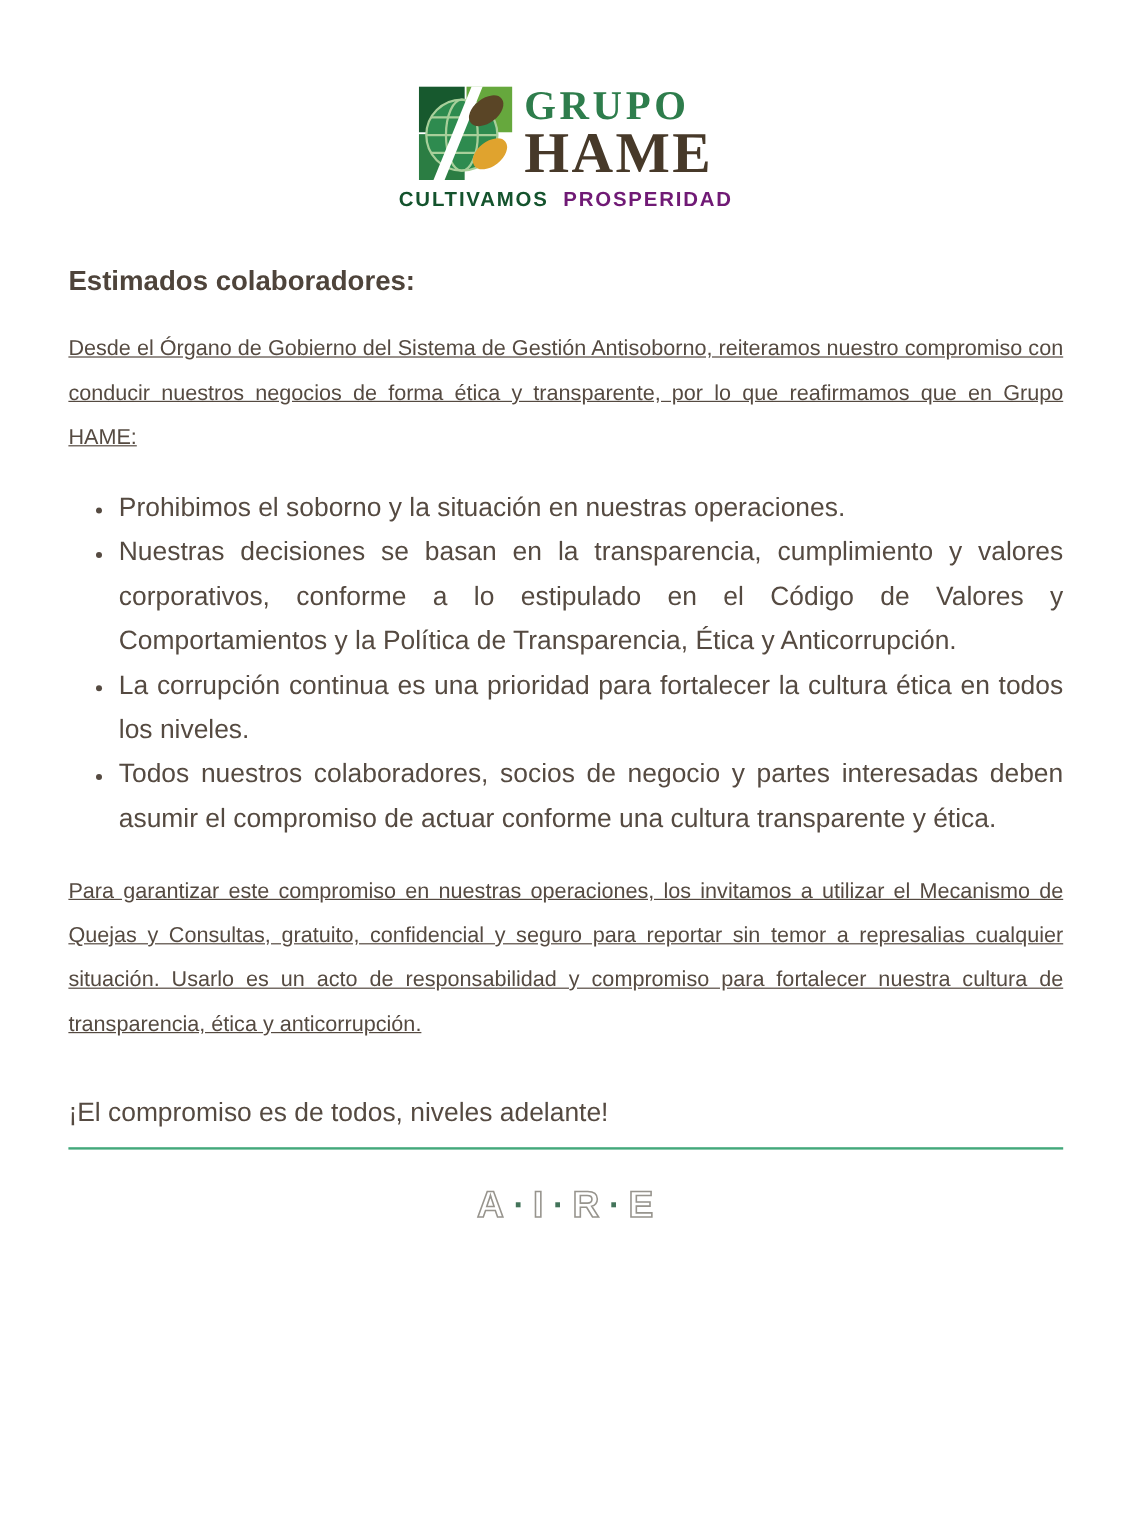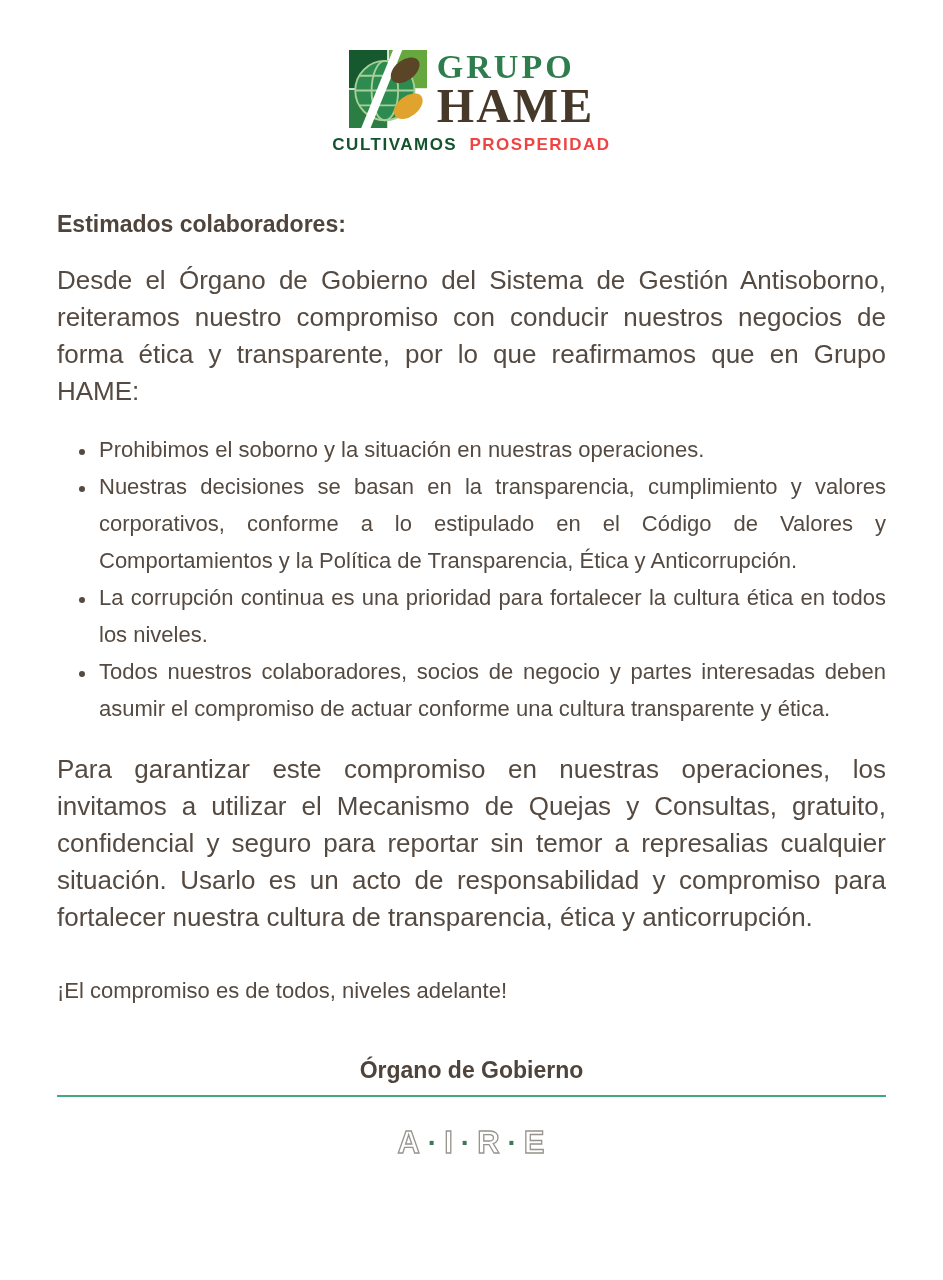--- a/index.html
+++ b/index.html
@@ -11,21 +11,21 @@
     height: 1280px;
     margin: 0 auto;
     background: #ffffff;
     padding: 0 57px;
     overflow: hidden;
     color: #554a41;
   }
 
   
   .logo-block {
-    padding-top: 50px;
+    padding-top: 72px;
     display: flex;
     flex-direction: column;
     align-items: center;
   }
   .logo-row {
     display: flex;
     align-items: center;
     gap: 10px;
   }
   .logo-mark svg { display: block; }
@@ -48,35 +48,36 @@
     letter-spacing: 2px;
     color: #473929;
   }
   .logo-tagline {
     margin-top: 7px;
     font-size: 17px;
     font-weight: 600;
     letter-spacing: 1.5px;
   }
   .tag-gold  { color: #14532d; }
-  .tag-green { color: #ef4444; margin-left: 6px; }
+  .tag-green { color: #701a75; margin-left: 6px; }
 
   
   .salutation {
-    margin-top: 56px;
+    margin-top: 44px;
     font-size: 23px;
     font-weight: 700;
     color: #4e443b;
   }
   .para {
     margin-top: 24px;
-    font-size: 26px;
+    font-size: 18px;
     line-height: 37px;
     text-align: justify;
     color: #554a41;
+    text-decoration: underline;
   }
   ul.bullets {
     margin-top: 21px;
     padding-left: 40px;
     list-style: disc outside;
   }
   ul.bullets li {
     font-size: 22px;
     line-height: 37px;
     text-align: justify;
@@ -187,21 +188,20 @@
       <li>Prohibimos el soborno y la situación en nuestras operaciones.</li>
       <li>Nuestras decisiones se basan en la transparencia, cumplimiento y valores corporativos, conforme a lo estipulado en el Código de Valores y Comportamientos y la Política de Transparencia, Ética y Anticorrupción.</li>
       <li>La corrupción continua es una prioridad para fortalecer la cultura ética en todos los niveles.</li>
       <li>Todos nuestros colaboradores, socios de negocio y partes interesadas deben asumir el compromiso de actuar conforme una cultura transparente y ética.</li>
     </ul>
 
     <p class="para">Para garantizar este compromiso en nuestras operaciones, los invitamos a utilizar el Mecanismo de Quejas y Consultas, gratuito, confidencial y seguro para reportar sin temor a represalias cualquier situación. Usarlo es un acto de responsabilidad y compromiso para fortalecer nuestra cultura de transparencia, ética y anticorrupción.</p>
 
     <p class="closing">¡El compromiso es de todos, niveles adelante!</p>
 
-    <p class="signature">Órgano de Gobierno</p>
     <hr class="signature-rule">
   </main>
 
   <footer class="footer">
     <div class="aire-logo">
       <span class="aire-letter">A</span>
       <span class="aire-dot">·</span>
       <span class="aire-letter">I</span>
       <span class="aire-dot">·</span>
       <span class="aire-letter">R</span>

